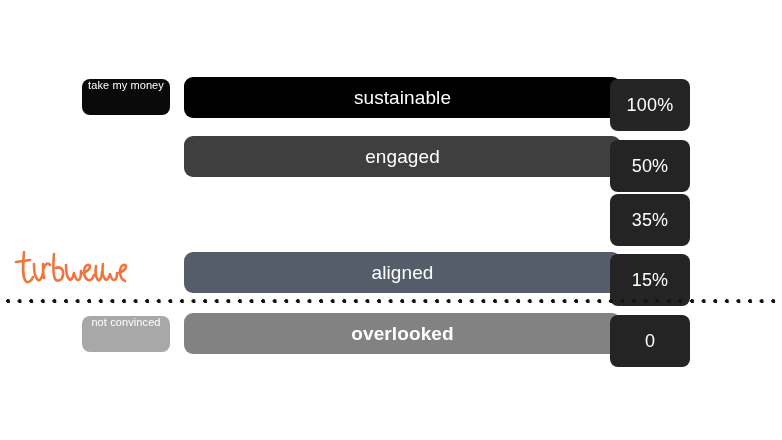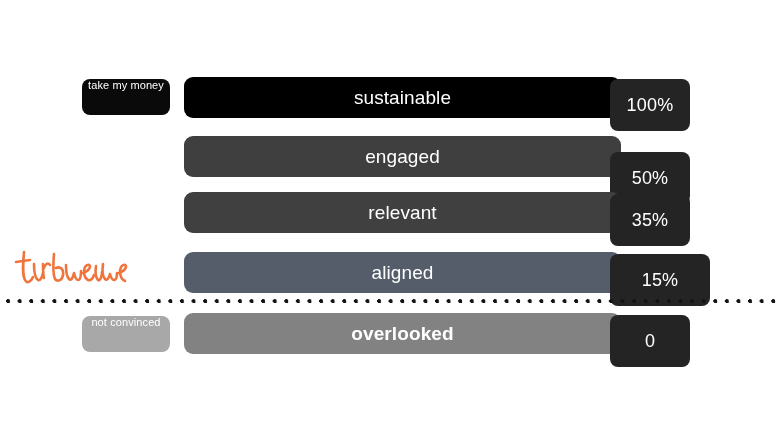--- a/index.html
+++ b/index.html
@@ -175,49 +175,43 @@
     </div>
   </div>
 
   <div class="row" style="top:136px;">
     <div class="bar-shadow"></div>
     <div class="bar" style="background:#3f3f3f;">
       <span>engaged</span>
     </div>
   </div>
 
-  <div class="pill-wrap" style="top:152px;">
+  <div class="pill-wrap" style="top:140px;">
     <div class="pill-shadow"></div>
     <div class="pill">
       <span>50%</span>
     </div>
   </div>
 
-  <div class="row" style="top:192px;">
-    <div class="bar-shadow"></div>
-    <div class="bar" style="background:#404040;">
-      <span>relevant</span>
-    </div>
-  </div>
 
   <div class="pill-wrap" style="top:194px;">
     <div class="pill-shadow"></div>
     <div class="pill">
       <span>35%</span>
     </div>
   </div>
 
   <div class="row" style="top:252px;">
     <div class="bar-shadow"></div>
     <div class="bar" style="background:#555d6b;justify-content:center;">
       <span>aligned</span>
     </div>
   </div>
 
-  <div class="pill-wrap" style="top:254px;padding-left:20px;">
+  <div class="pill-wrap" style="top:254px;">
     <div class="pill-shadow"></div>
     <div class="pill">
       <span>15%</span>
     </div>
   </div>
 
   <div class="turbulence">
     <svg viewBox="0 0 120 48" xmlns="http://www.w3.org/2000/svg">
       <g fill="none" stroke="#f0743c" stroke-width="2.6" stroke-linecap="round" stroke-linejoin="round">
         <path d="M4 14 L18 12"></path>

